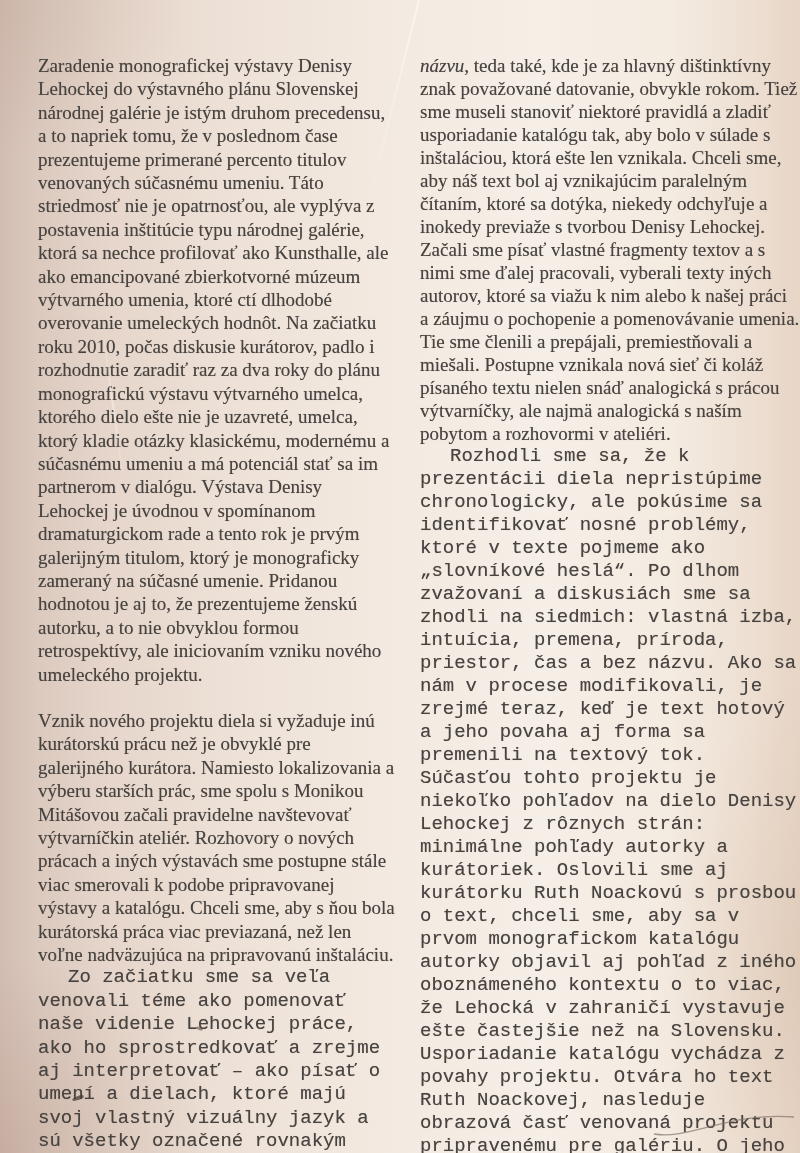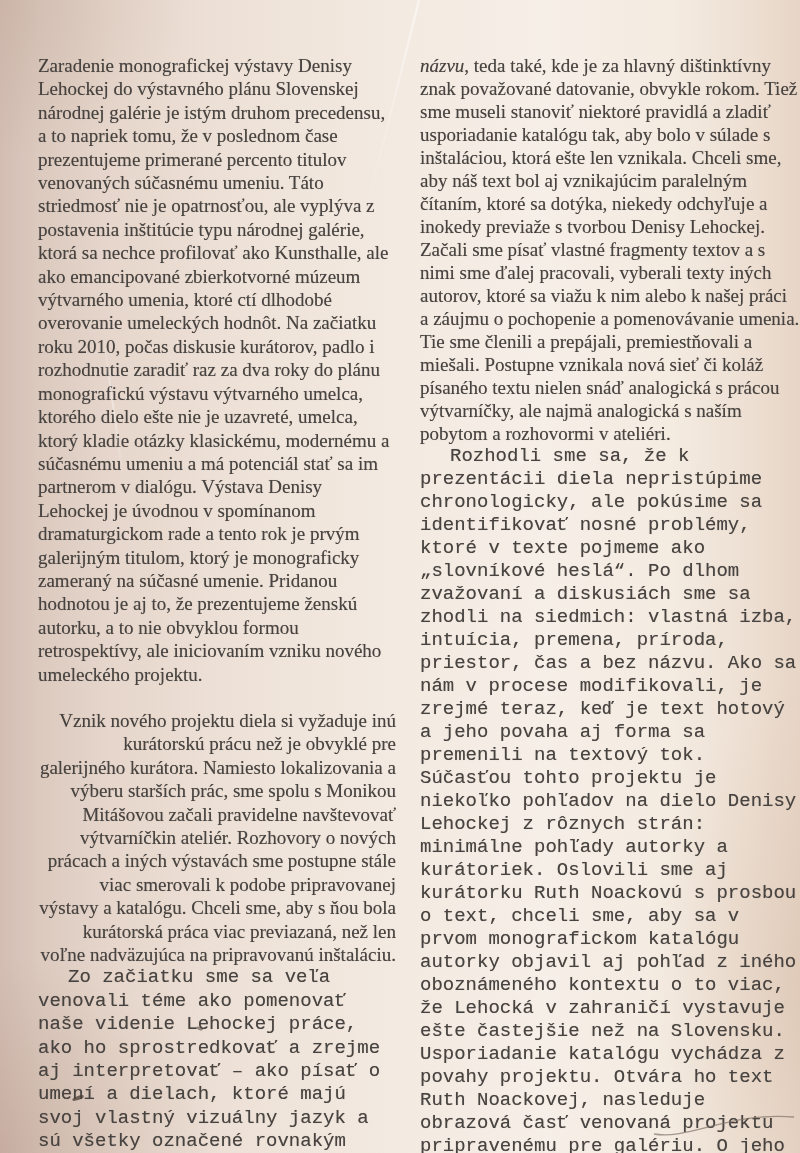--- a/index.html
+++ b/index.html
@@ -28,21 +28,21 @@
   }
   .col-left  { left: 38px;  width: 358px; }
   .col-right { left: 420px; width: 380px; }
   .col p {
     margin: 0;
     font-size: 19px;
     line-height: 23px;
     text-align: left;
   }
   .col-left p { line-height: 23.4px; }
-  p.gap { margin-top: 23px; text-align: right; }
+  p.gap { margin-top: 23px; }
   p.indent { text-indent: 30px; font-family: Liberation Mono, monospace; }
   span.italic { font-style: italic; }
   .artifact { position: absolute; pointer-events: none; }
   .curve-svg { left: 650px; top: 1100px; }
   .speck {
     left: 72px; top: 1096px;
     width: 12px; height: 4px;
     background: rgba(74,62,52,0.75);
     border-radius: 60% 40% 50% 50%;
     transform: rotate(-18deg);

